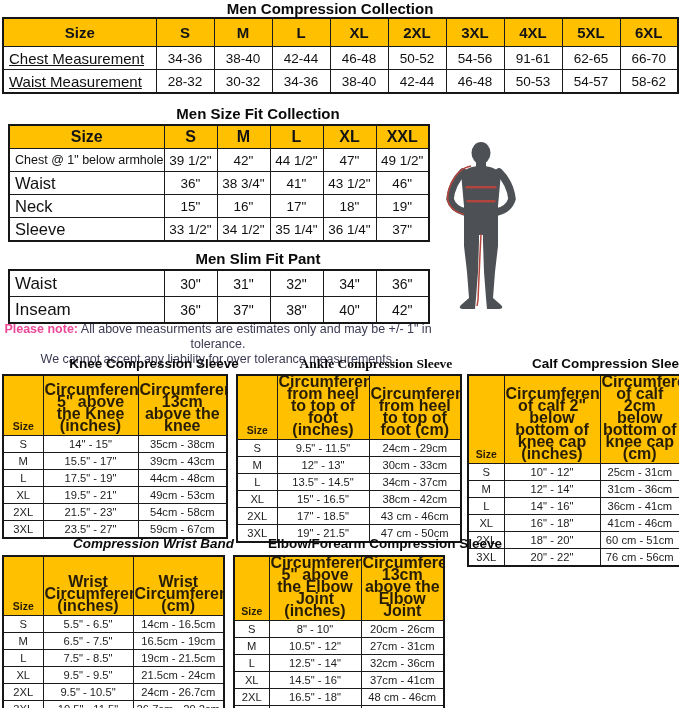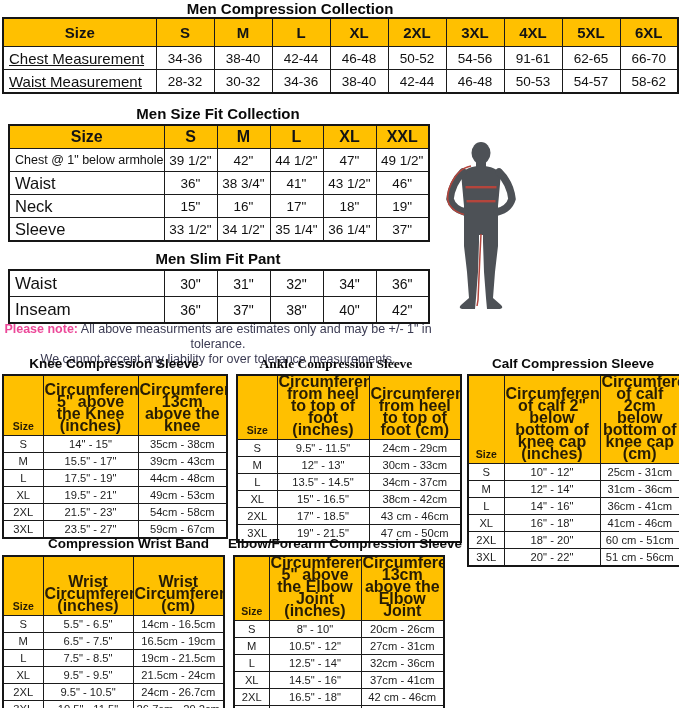--- a/index.html
+++ b/index.html
@@ -1,21 +1,21 @@
 <!DOCTYPE html>
 <html><head>
 <meta charset="utf-8">
 <style>
   html,body{margin:0;padding:0;}
   body{
     width:679px;height:708px;position:relative;background:#ffffff;
     font-family:"Liberation Sans", sans-serif;color:#111;overflow:hidden;
   }
   .abs{position:absolute;}
-  .ttl{font-weight:bold;text-align:center;font-size:15px;color:#0a0a0a;white-space:nowrap;}
+  .ttl{font-weight:bold;text-align:center;font-size:15px;color:#0a0a0a;white-space:nowrap;padding-left:40px;}
   .ttl-sm{font-size:13.5px;}
   table{border-collapse:collapse;table-layout:fixed;}
   .tbl{border:2px solid #161616;}
   td{border:1px solid #1b1b1b;text-align:center;vertical-align:middle;padding:0;overflow:hidden;white-space:nowrap;}
   .gold{background:#FFC000;font-weight:bold;color:#141414;}
   .lbl{text-align:left;padding-left:5px;}
   
   .t1{width:675px;}
   .t1 .hd td{height:27px;font-size:15px;}
   .t1 .dr td{height:22px;font-size:13.5px;}
@@ -314,26 +314,26 @@
         <td>41cm - 46cm</td>
       </tr>
   <tr class="dr">
         <td>2XL</td>
         <td>18" - 20"</td>
         <td>60 cm - 51cm</td>
       </tr>
   <tr class="dr">
         <td>3XL</td>
         <td>20" - 22"</td>
-        <td>51 cm - 56cm</td>
-      </tr>
-</tbody>
-  </table>
-
-<div class="abs ttl ttl-sm" style="left:18px;top:536px;width:221px;">Compression Wrist Band</div>
+        <td>76 cm - 56cm</td>
+      </tr>
+</tbody>
+  </table>
+
+<div class="abs ttl ttl-sm" style="left:3px;top:536px;width:221px;font-style:italic;">Compression Wrist Band</div>
 <table class="abs tbl t-sm" style="left:2px;top:555px;width:221px;">
   <colgroup>
       <col style="width:40px">
       <col style="width:90px">
       <col style="width:91px">
     </colgroup>
   <tbody>
       <tr class="hd hd2">
     <td class="gold szh">Size</td>
     <td class="gold">Wrist Circumference (inches)</td>
@@ -401,21 +401,21 @@
         <td>32cm - 36cm</td>
       </tr>
   <tr class="dr">
         <td>XL</td>
         <td>14.5" - 16"</td>
         <td>37cm - 41cm</td>
       </tr>
   <tr class="dr">
         <td>2XL</td>
         <td>16.5" - 18"</td>
-        <td>42 cm - 46cm</td>
+        <td>48 cm - 46cm</td>
       </tr>
   <tr class="dr">
         <td>3XL</td>
         <td>18.5" - 20"</td>
         <td>47 cm - 51cm</td>
       </tr>
 </tbody>
   </table>
 
 </body></html>

